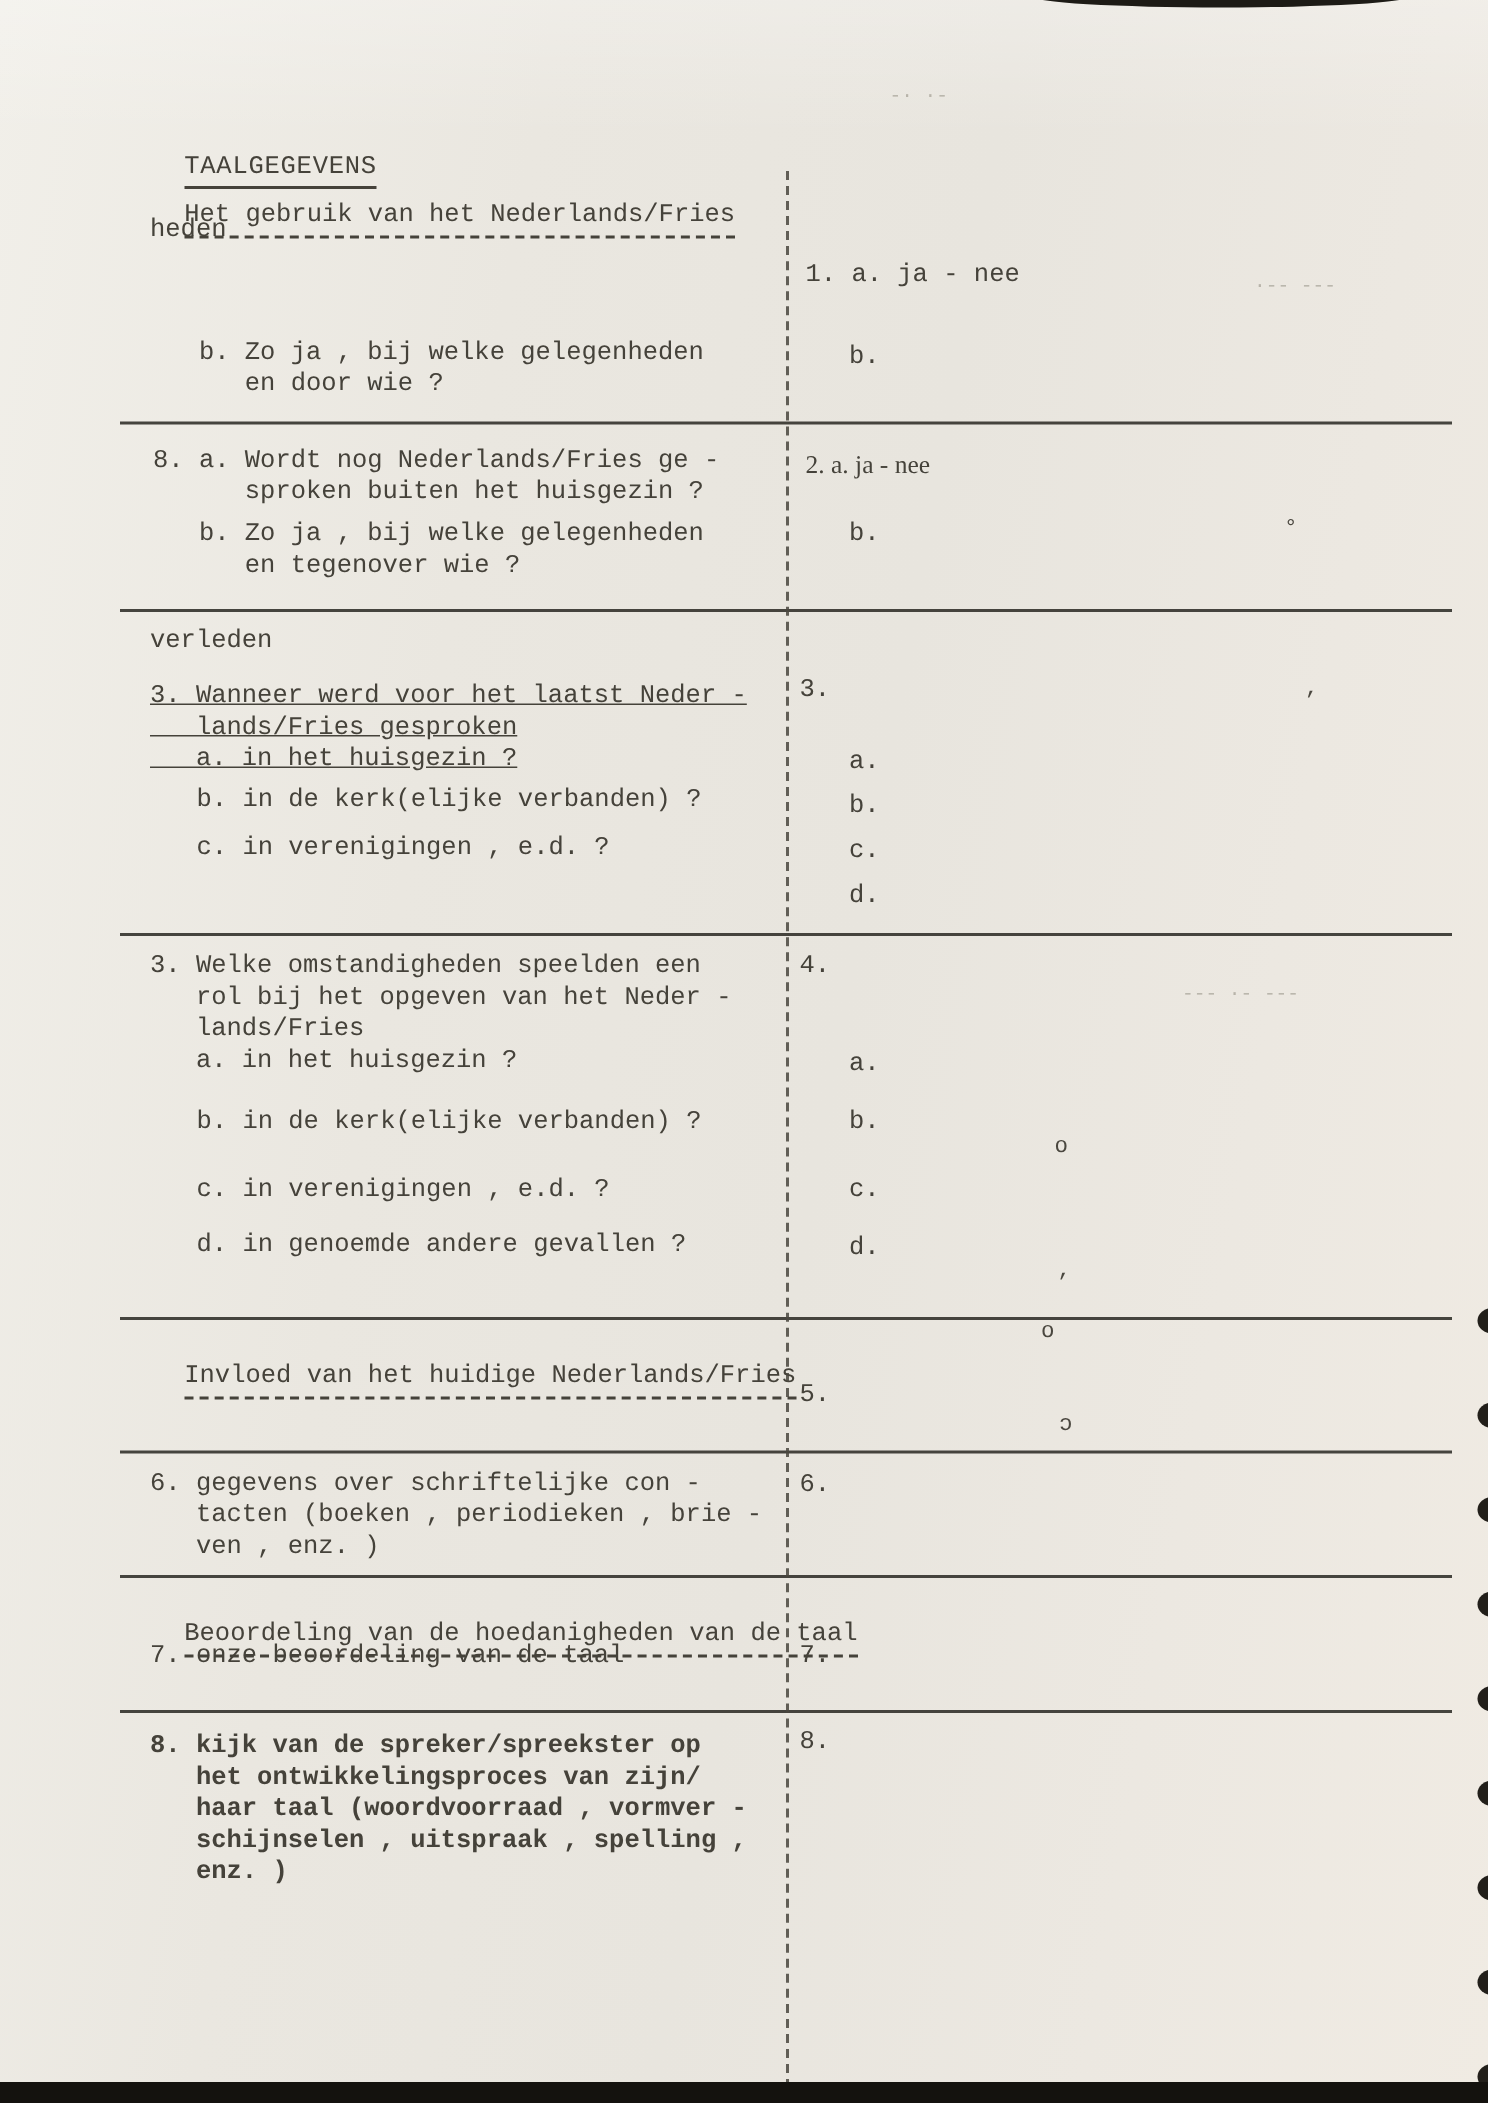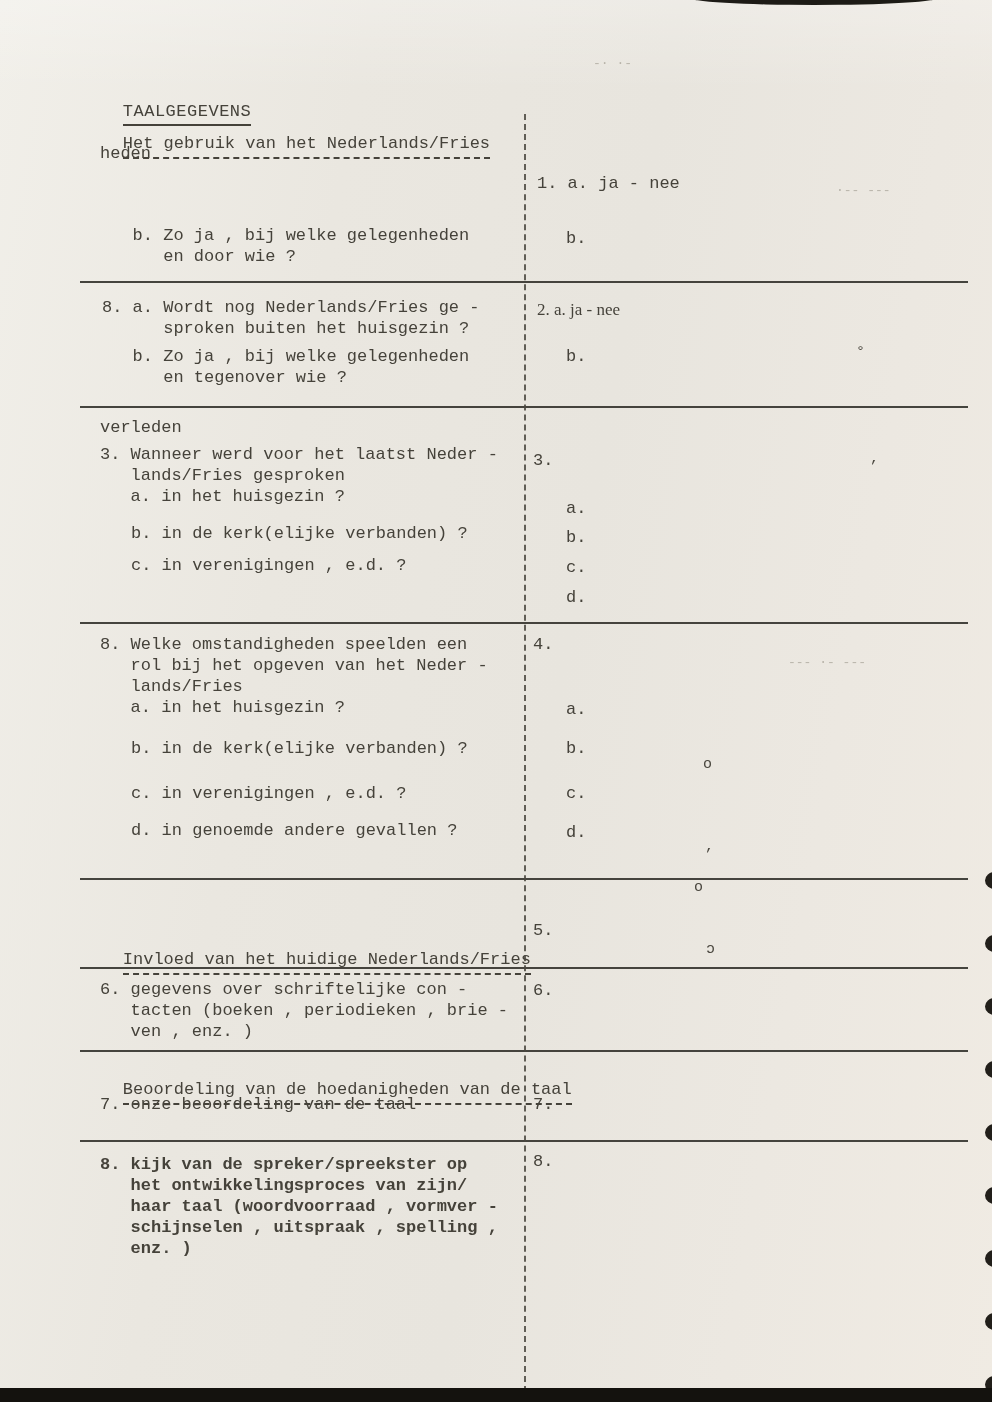--- a/index.html
+++ b/index.html
@@ -74,47 +74,47 @@
 
   <div class="block" style="left:102px;top:297px;">8. a. Wordt nog Nederlands/Fries ge -
       sproken buiten het huisgezin ?</div>
   <div class="block" style="left:102px;top:346px;">   b. Zo ja , bij welke gelegenheden
       en tegenover wie ?</div>
   <div class="block" style="left:537px;top:299px;font-family:Liberation Serif, serif;">2. a. ja - nee</div>
   <div class="block" style="left:566px;top:346px;">b.</div>
   <div class="rule" style="top:406px;"></div>
 
   <div class="block" style="left:100px;top:417px;">verleden</div>
-  <div class="block" style="left:100px;top:444px;">3. Wanneer werd voor het laatst Neder -
+  <div class="block" style="left:100px;top:454px;text-decoration:underline;">3. Wanneer werd voor het laatst Neder -
    lands/Fries gesproken
    a. in het huisgezin ?</div>
   <div class="block" style="left:131px;top:523px;">b. in de kerk(elijke verbanden) ?</div>
   <div class="block" style="left:131px;top:555px;">c. in verenigingen , e.d. ?</div>
   <div class="block" style="left:533px;top:450px;">3.</div>
   <div class="block" style="left:566px;top:498px;">a.</div>
   <div class="block" style="left:566px;top:527px;">b.</div>
   <div class="block" style="left:566px;top:557px;">c.</div>
   <div class="block" style="left:566px;top:587px;">d.</div>
   <div class="rule" style="top:622px;"></div>
 
-  <div class="block" style="left:100px;top:634px;">8. Welke omstandigheden speelden een
+  <div class="block" style="left:100px;top:634px;">3. Welke omstandigheden speelden een
    rol bij het opgeven van het Neder -
    lands/Fries
    a. in het huisgezin ?</div>
   <div class="block" style="left:131px;top:738px;">b. in de kerk(elijke verbanden) ?</div>
   <div class="block" style="left:131px;top:783px;">c. in verenigingen , e.d. ?</div>
   <div class="block" style="left:131px;top:820px;">d. in genoemde andere gevallen ?</div>
   <div class="block" style="left:533px;top:634px;">4.</div>
   <div class="block" style="left:566px;top:699px;">a.</div>
   <div class="block" style="left:566px;top:738px;">b.</div>
   <div class="block" style="left:566px;top:783px;">c.</div>
   <div class="block" style="left:566px;top:822px;">d.</div>
   <div class="rule" style="top:878px;"></div>
 
-  <div class="block" style="left:82px;top:928px;">
+  <div class="block" style="left:82px;top:886px;">
     <span class="u-dash">Invloed van het huidige Nederlands/Fries</span>
   </div>
   <div class="block" style="left:533px;top:920px;">5.</div>
   <div class="rule" style="top:967px;"></div>
 
   <div class="block" style="left:100px;top:979px;">6. gegevens over schriftelijke con -
    tacten (boeken , periodieken , brie -
    ven , enz. )</div>
   <div class="block" style="left:533px;top:980px;">6.</div>
   <div class="rule" style="top:1050px;"></div>

